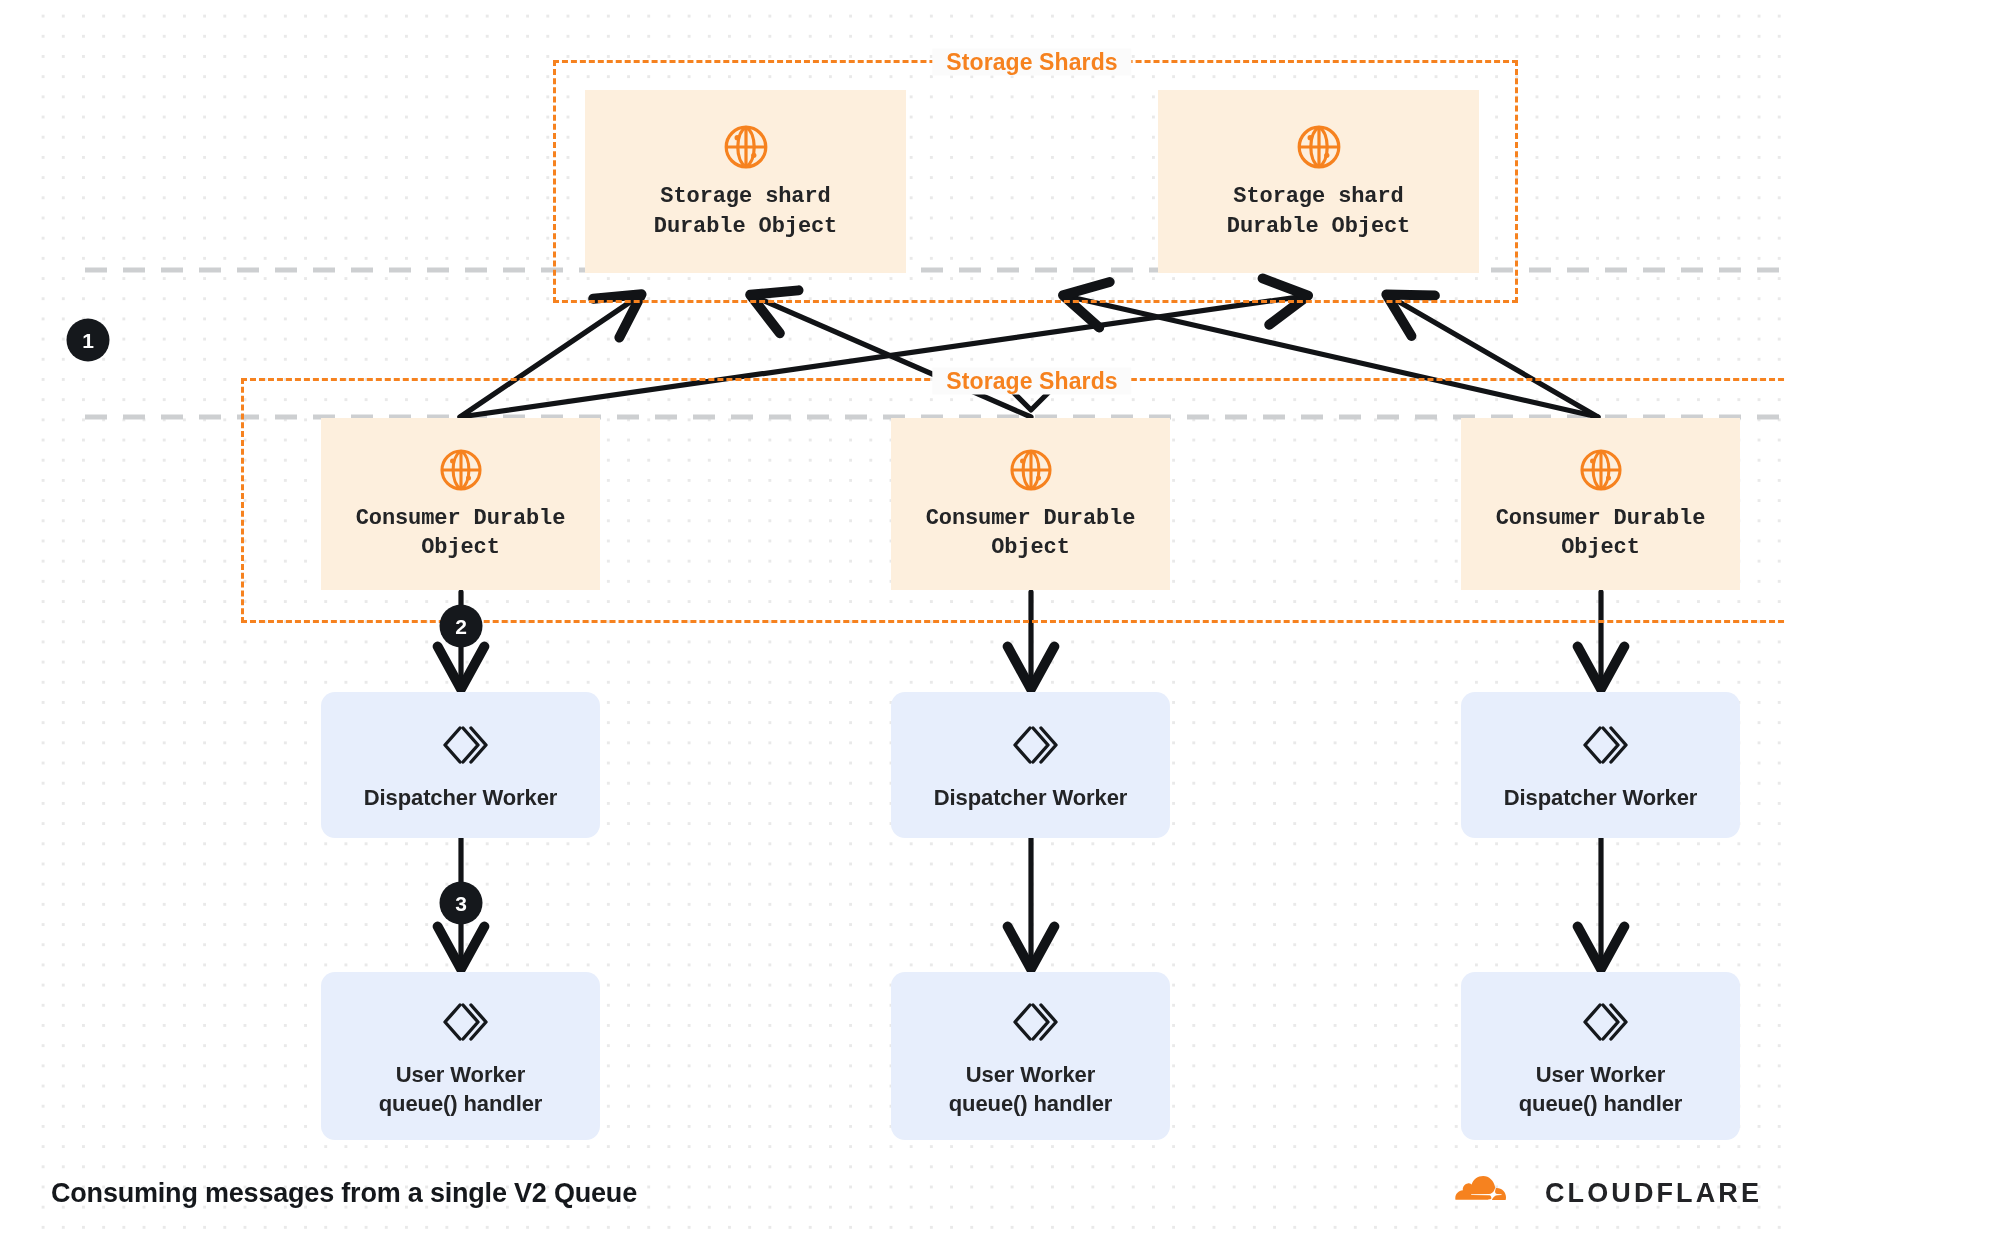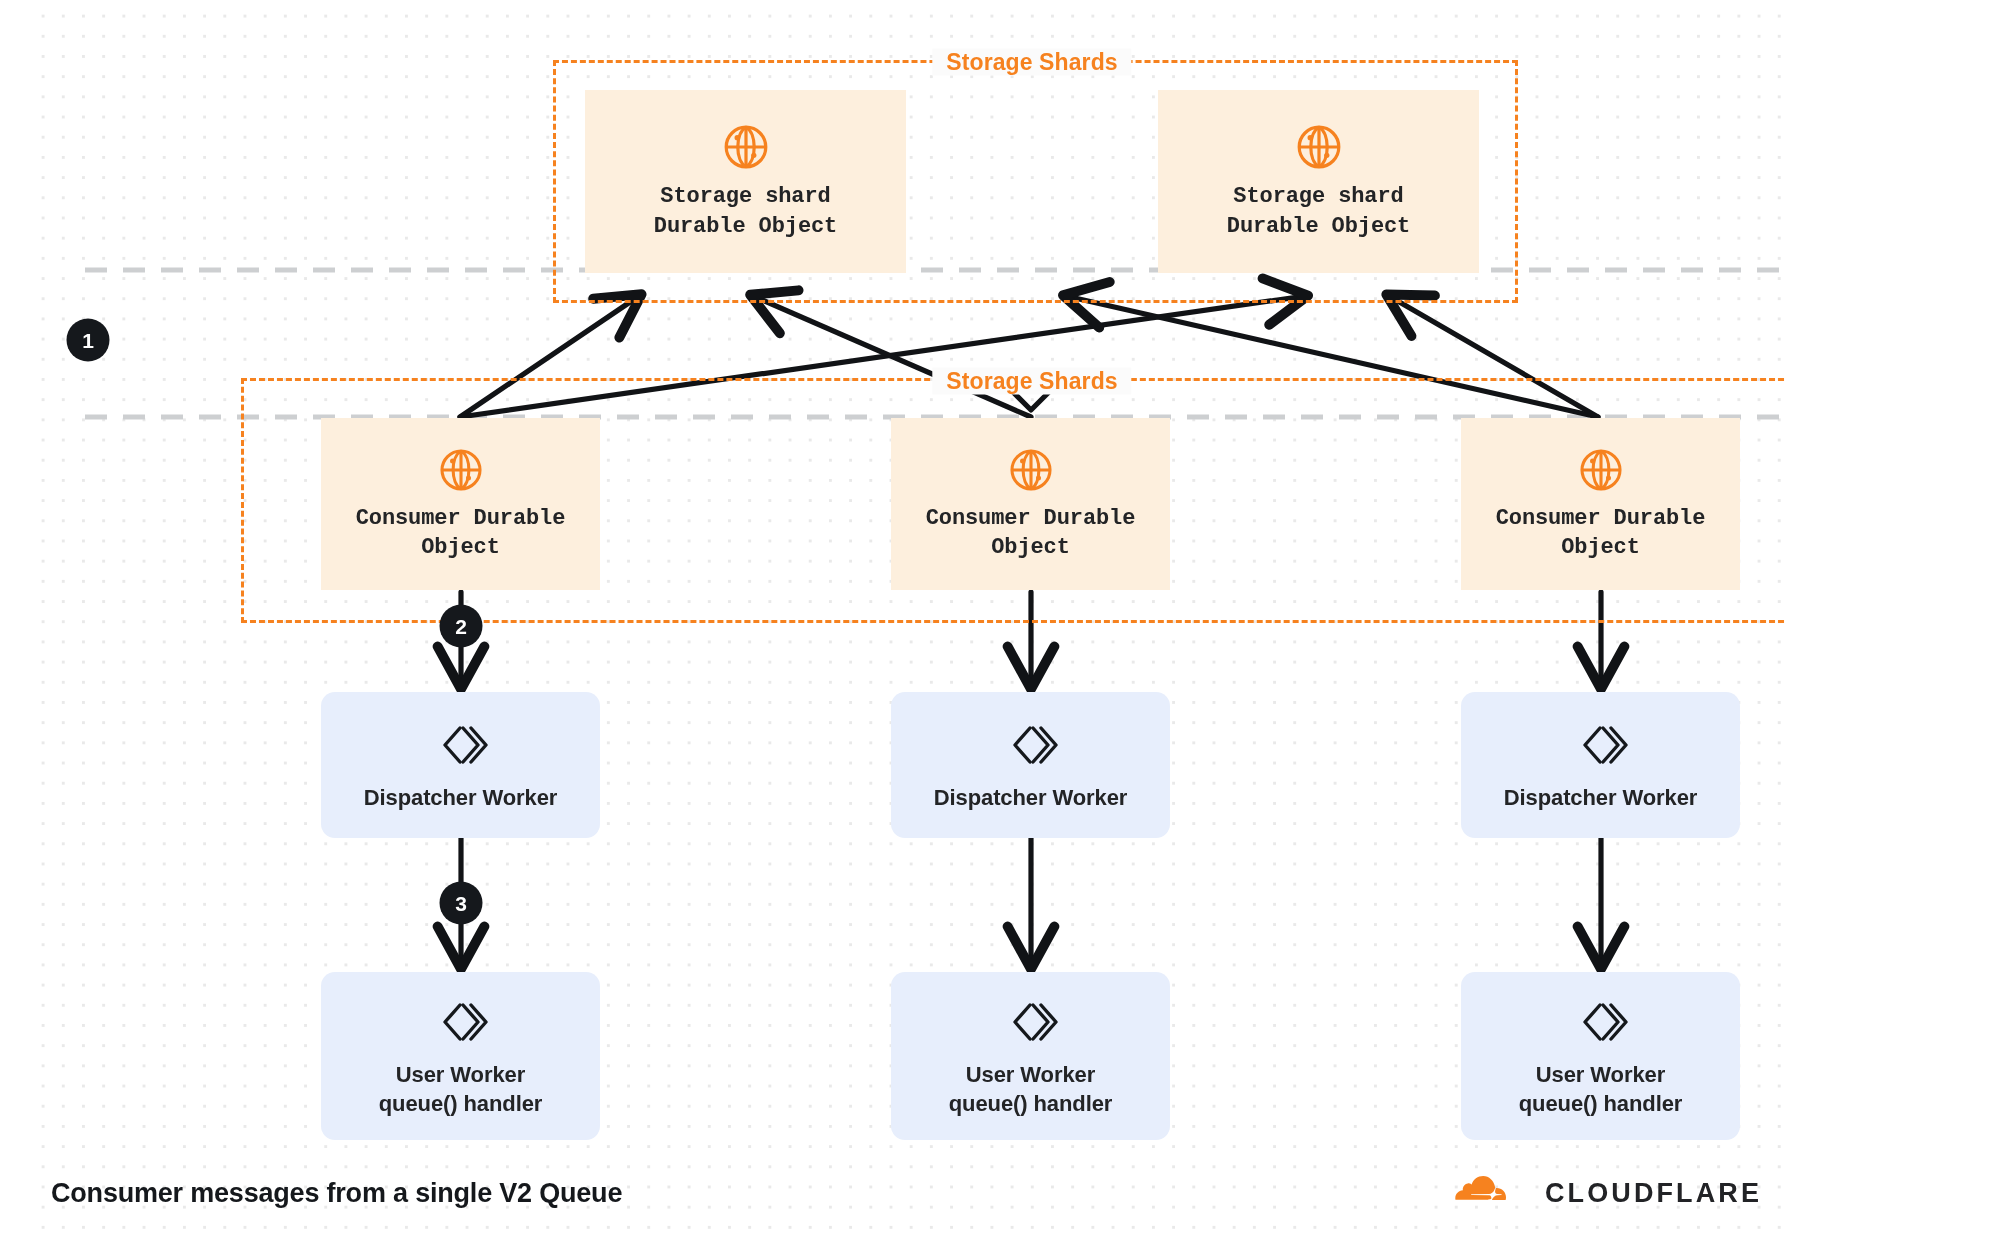--- a/index.html
+++ b/index.html
@@ -337,21 +337,21 @@
       </svg>
     </span>
     <span class="caption">User Worker
 queue() handler</span>
   </div>
 
   <div class="badge" style="left:63px; top:340px;">1</div>
   <div class="badge" style="left:436px; top:626px;">2</div>
   <div class="badge" style="left:436px; top:903px;">3</div>
 
-  <div id="footer-caption">Consumer messages from a single V2 Queue</div>
+  <div id="footer-caption">Consuming messages from a single V2 Queue</div>
 
   <div id="brand-logo">
     <span style="line-height:0;">
       <svg width="76" height="40" viewBox="0 0 76 40" xmlns="http://www.w3.org/2000/svg">
         <path fill="#f6821f" d="M52.2,25.9c0.3-1,0.2-1.9-0.3-2.6c-0.4-0.6-1.2-1-2.1-1l-17.3-0.2c-0.1,0-0.2-0.1-0.3-0.2
           c-0.1-0.1-0.1-0.2,0-0.3c0.1-0.2,0.2-0.3,0.4-0.3l17.5-0.2c2.1-0.1,4.3-1.8,5.1-3.8l1-2.6c0-0.1,0.1-0.2,0-0.3
           C54.9,7.7,50.1,3,44.2,3c-5.4,0-10,3.5-11.6,8.4c-1-0.8-2.4-1.2-3.9-1c-2.6,0.3-4.6,2.4-4.9,5c-0.1,0.7,0,1.3,0.1,1.9
           c-4.2,0.1-7.6,3.6-7.6,7.9c0,0.4,0,0.8,0.1,1.2c0,0.2,0.2,0.3,0.4,0.3h32c0,0,0,0,0,0c0.2,0,0.4-0.1,0.4-0.3L52.2,25.9z"></path>
         <path fill="#f6821f" d="M57.7,14.9c-0.2,0-0.3,0-0.5,0c-0.1,0-0.2,0.1-0.3,0.2l-0.7,2.4c-0.3,1-0.2,1.9,0.3,2.6
           c0.4,0.6,1.2,1,2.1,1l3.7,0.2c0.1,0,0.2,0.1,0.3,0.2c0.1,0.1,0.1,0.2,0,0.3c-0.1,0.2-0.2,0.3-0.4,0.3l-3.8,0.2

